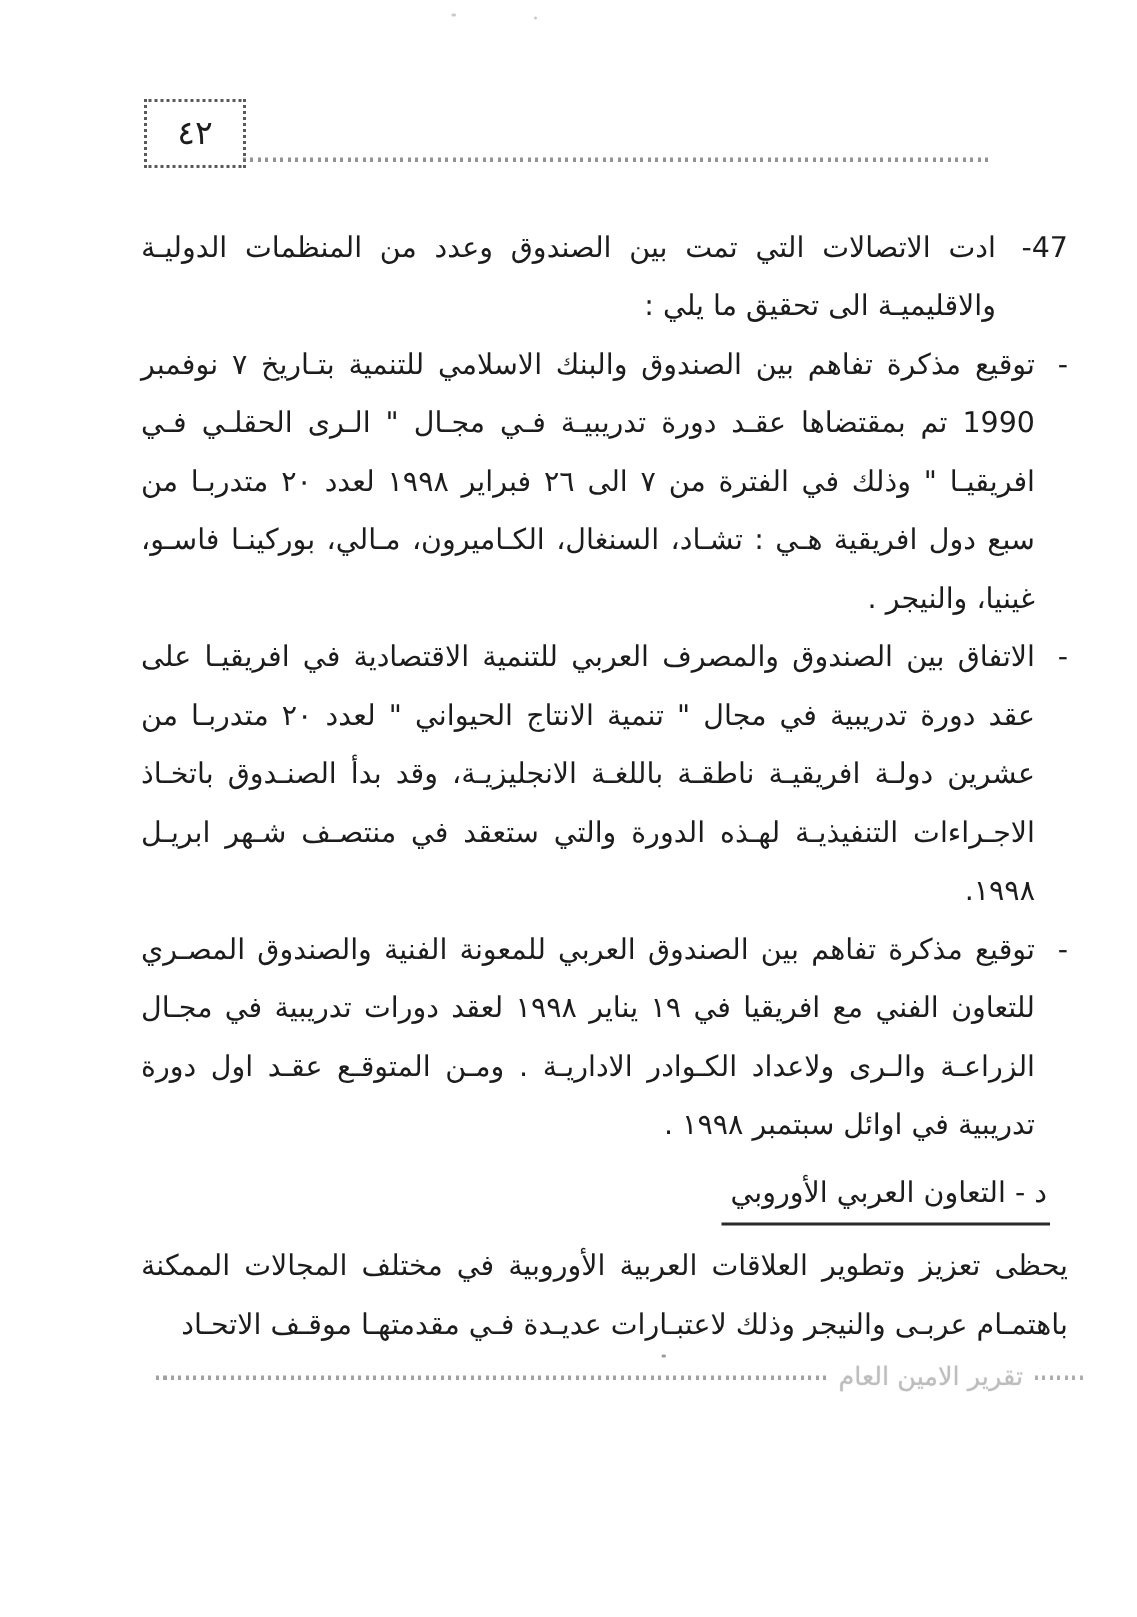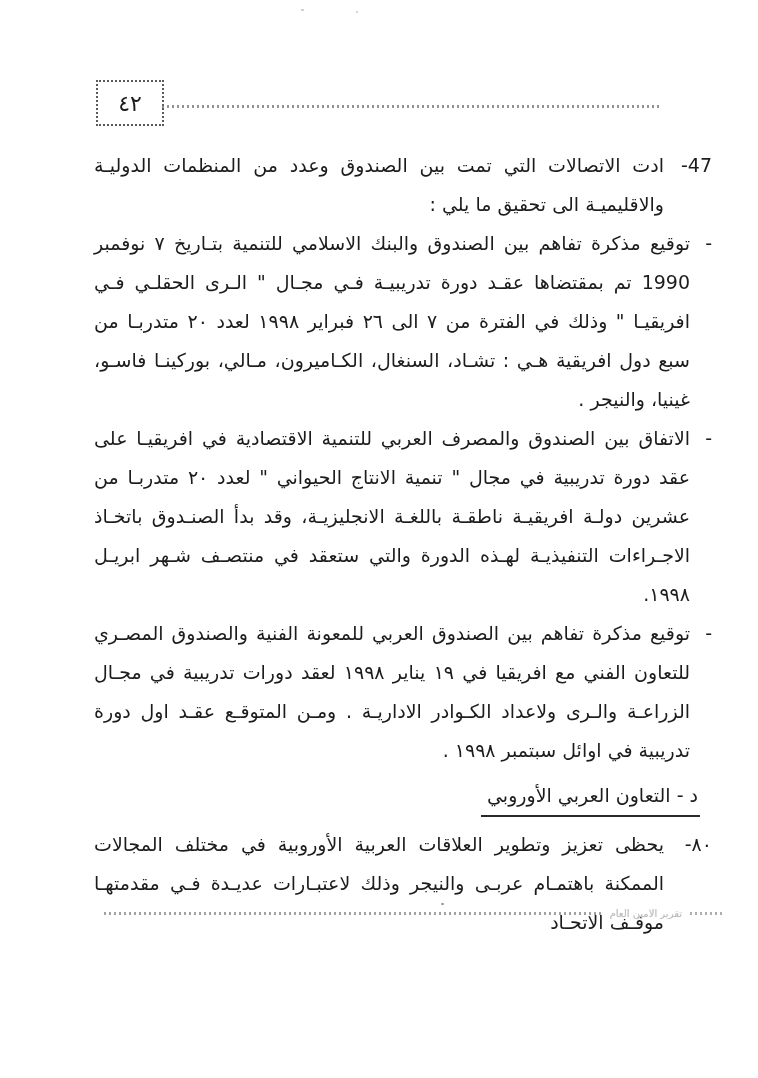--- a/index.html
+++ b/index.html
@@ -11,21 +11,21 @@
     font-family:"DejaVu Sans", sans-serif;
     color:#1c1c1c;
     overflow:hidden;
   }
   .speck { position:absolute; width:3px; height:2px; background:#c9c9c9; border-radius:1px; }
   .speck-a { left:301px; top:9px; }
   .speck-b { left:356px; top:11px; width:2px; }
   .speck-c { left:441px; top:903px; background:#9a9a9a; }
 
   .pagenum-box {
-    position:absolute; left:96px; top:80px;
+    position:absolute; left:96px; top:66px;
     width:64px; height:42px;
     border:2px dotted #5a5a5a;
     display:flex; align-items:center; justify-content:center;
     font-size:22px; letter-spacing:2px;
     background:#fff;
   }
   .dotted-rule {
     height:3px;
     background:repeating-linear-gradient(90deg, #6f6f6f 0 2px, transparent 2px 5px);
     opacity:.75;
@@ -55,21 +55,21 @@
   .footer {
     position:absolute; left:104px; right:34px; top:908px;
     display:flex; direction:rtl; align-items:center; gap:8px;
   }
   .footer .rule-long { flex:1 1 auto; height:3px;
     background:repeating-linear-gradient(90deg, #8a8a8a 0 2px, transparent 2px 5px); opacity:.8; }
   .footer .rule-stub { flex:0 0 34px; height:3px;
     background:repeating-linear-gradient(90deg, #9a9a9a 0 2px, transparent 2px 5px); opacity:.8; }
   .footer-text {
     flex:0 0 auto;
-    color:#bdbdbd; font-size:10px; letter-spacing:1px;
+    color:#bdbdbd; font-size:17px; letter-spacing:1px;
     text-shadow:0 0 1px #d8d8d8;
   }
 </style>
 </head>
 <body>
 
 <div class="page">
 
   <div class="speck speck-a"></div>
   <div class="speck speck-b"></div>
@@ -100,21 +100,20 @@
     <div class="item bullet">
       <span class="marker">-</span>
       <span class="txt">توقيع مذكرة تفاهم بين الصندوق العربي للمعونة الفنية والصندوق المصـري للتعاون الفني مع افريقيا في ١٩ يناير ١٩٩٨ لعقد دورات تدريبية في مجـال الزراعـة والـرى ولاعداد الكـوادر الاداريـة . ومـن المتوقـع عقـد اول دورة تدريبية في اوائل سبتمبر ١٩٩٨ .</span>
     </div>
 
     <div class="heading-row">
       <span class="heading">د - التعاون العربي الأوروبي</span>
     </div>
 
     <div class="item numbered">
-      <span class="marker">٨٠-</span>
       <span class="txt">يحظى تعزيز وتطوير العلاقات العربية الأوروبية في مختلف المجالات الممكنة باهتمـام عربـى والنيجر وذلك لاعتبـارات عديـدة فـي مقدمتهـا موقـف الاتحـاد</span>
     </div>
 
   </div>
 
   <div class="footer">
     <div class="rule-stub"></div>
     <span class="footer-text">تقرير الامين العام</span>
     <div class="rule-long"></div>
   </div>

